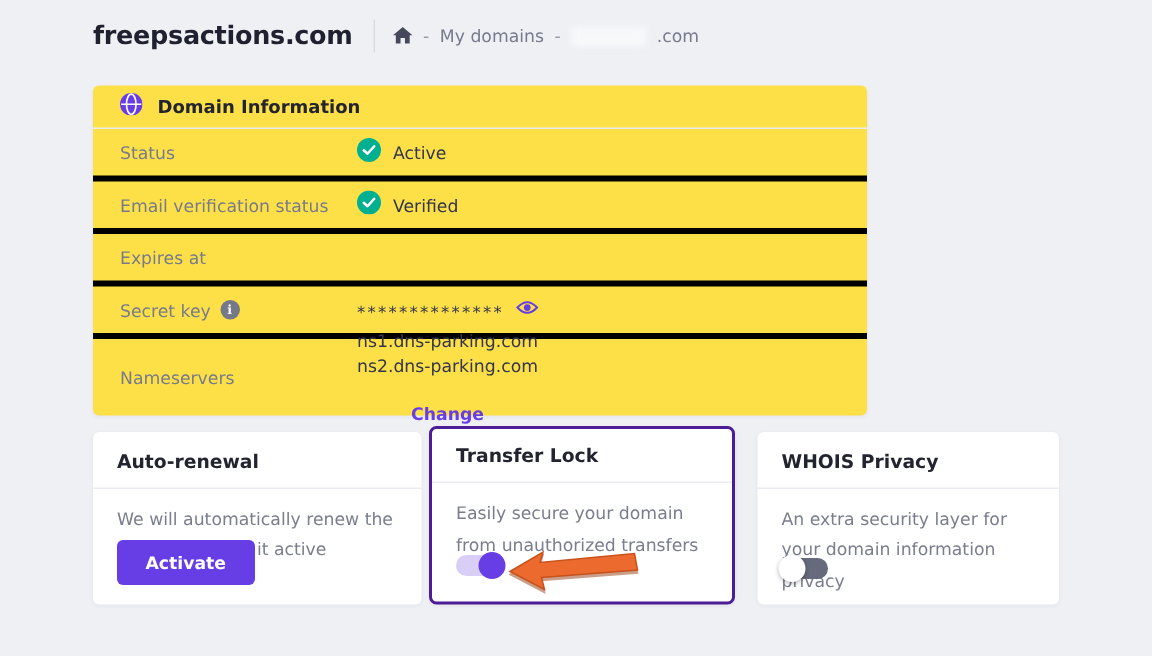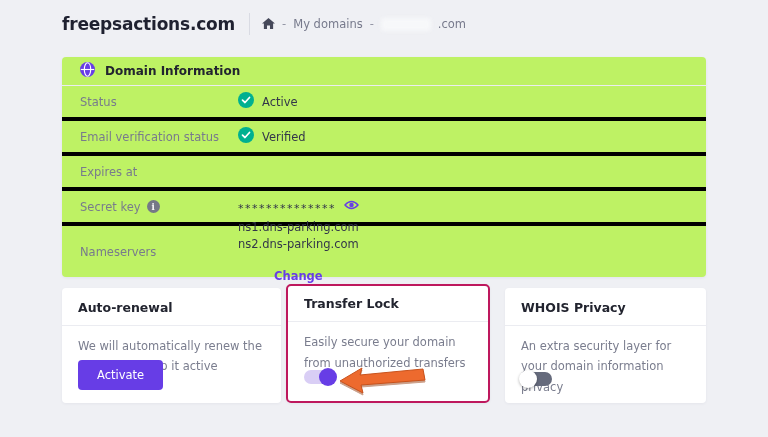--- a/index.html
+++ b/index.html
@@ -10,22 +10,22 @@
   
   .topbar { position:absolute; left:62px; top:13px; display:flex; align-items:center; }
   .site-title { font-size:17px; font-weight:700; color:#1f2130; letter-spacing:-.2px; }
   .topbar-divider { width:1px; height:22px; background:#d9dbe3; margin:0 12px 0 14px; }
   .breadcrumb { display:flex; align-items:center; gap:7px; font-size:11.5px; color:#777a8c; }
   .breadcrumb .home-ic { display:flex; align-items:center; }
   .crumb-sep { color:#9597a6; }
   .masked-domain { display:inline-block; width:50px; height:13px; background:#f7f8fa; border-radius:3px; filter:blur(2px); }
 
   
-  .main-card { position:absolute; left:62px; top:57px; width:644px; height:220px;
-               background:#bef264; border-radius:4px; box-shadow:0 1px 3px rgba(40,40,80,.06); }
+  .main-card { position:absolute; left:62px; top:57px; width:516px; height:220px;
+               background:#fde047; border-radius:4px; box-shadow:0 1px 3px rgba(40,40,80,.06); }
   .main-card-header { height:29px; display:flex; align-items:center; gap:10px; padding:0 18px;
                       border-bottom:1px solid #ebecf1; }
   .main-card-title { font-size:12px; font-weight:700; color:#22242f; }
   .info-row { display:flex; align-items:center; height:35px; padding:0 18px; border-bottom:4px solid #000000; }
   .info-row:last-child { border-bottom:none; }
   .info-label { width:158px; flex:0 0 158px; font-size:11.5px; color:#787b8c; display:flex; align-items:center; gap:6px; }
   .info-value { font-size:11.5px; color:#33364a; display:flex; align-items:center; gap:8px; }
   .row-ns { height:51px; align-items:center; }
   .ns-lines { display:flex; flex-direction:column; gap:3px; font-size:11.5px; color:#33364a; }
   .ns-line2 { display:flex; align-items:center; gap:18px;flex-direction:column; }
@@ -33,28 +33,28 @@
   .secret-stars { letter-spacing:1.5px; font-size:11px; color:#33364a; transform:translateY(2px); }
   .info-badge { width:13px; height:13px; border-radius:50%; background:#757887; color:#fff;
                 font-size:8.5px; font-weight:700; display:inline-flex; align-items:center; justify-content:center;
                 font-family:"DejaVu Serif",serif; }
 
   
   .cards-row { position:absolute; left:62px; top:287px; width:722px; display:flex;align-items:center; }
   .card-sm { position:relative; background:#fff; border-radius:4px; height:115px;
              box-shadow:0 1px 3px rgba(40,40,80,.05); }
   .card-auto { width:219px; margin-right:5px; }
-  .card-lock { width:204px; margin-right:15px; border:2px solid #be185d; margin-top:-3px; height:119px; border-radius:5px; }
+  .card-lock { width:204px; margin-right:15px; border:2px solid #4c1d95; margin-top:-3px; height:119px; border-radius:5px; }
   .card-whois { width:201px; }
   .card-sm-title { font-size:12.5px; font-weight:700; color:#22242f; padding:12px 16px 10px; border-bottom:1px solid #ebecf1; }
   .card-lock .card-sm-title { padding-top:10px; }
   .card-sm-desc { padding:10px 16px 0; font-size:11.5px; line-height:1.8; color:#7a7d8e; }
 
   .btn-primary { position:absolute; left:16px; bottom:13px; background:#673de6; color:#fff;
-                 border:none; border-radius:4px; padding:8px 19px; font-size:11.5px; font-weight:400;
+                 border:none; border-radius:4px; padding:8px 19px; font-size:11.5px; font-weight:700;
                  font-family:inherit; cursor:pointer;margin-top:48px; }
 
   .toggle { position:absolute; left:16px; bottom:17px; width:31px; height:14px; border-radius:8px; cursor:pointer; }
   .toggle .knob { position:absolute; width:18px; height:18px; border-radius:50%; top:-2px; }
   .toggle[data-state="on"] { background:#d9cef5; }
   .toggle[data-state="on"] .knob { right:-2px; background:#673de6; }
   .toggle[data-state="off"] { background:#656a7c; }
   .toggle[data-state="off"] .knob { left:-2px; background:#fff; box-shadow:0 1px 3px rgba(0,0,0,.3); }
 
   .arrow-anno { position:absolute; left:50px; bottom:6px; width:90px; height:30px; pointer-events:none;

